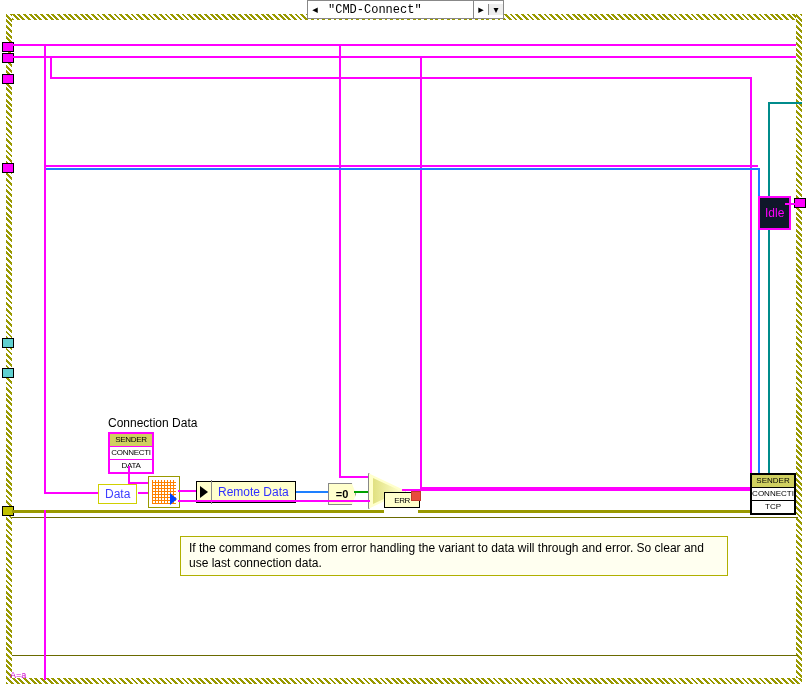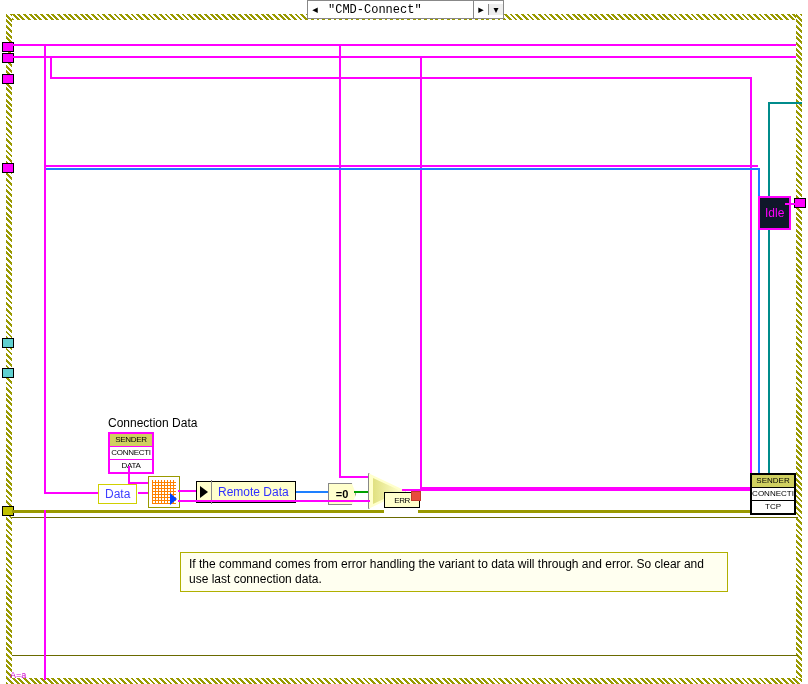--- a/index.html
+++ b/index.html
@@ -235,17 +235,17 @@
 <div class="subvi" style="left:750px; top:473px">
   <div class="hdr">SENDER</div>
   <div>CONNECTI</div>
   <div>TCP</div>
 </div>
 
 <div class="wire hwire darkolive" style="left:12px; top:517px; width:786px; height:1px"></div>
 <div class="wire hwire darkolive" style="left:12px; top:655px; width:786px; height:1px"></div>
 <div class="wire vwire magenta" style="left:44px; top:510px; height:170px"></div>
 
-<div class="comment" style="left:180px; top:552px">
+<div class="comment" style="left:180px; top:536px">
   <span>If the command comes from error handling the variant to data will through and error. So clear and use last connection data.</span>
 </div>
 
 <div class="label" style="left:10px; top:670px; font-size:9px; color:#cc00cc">A=a</div>
 
 </body></html>

